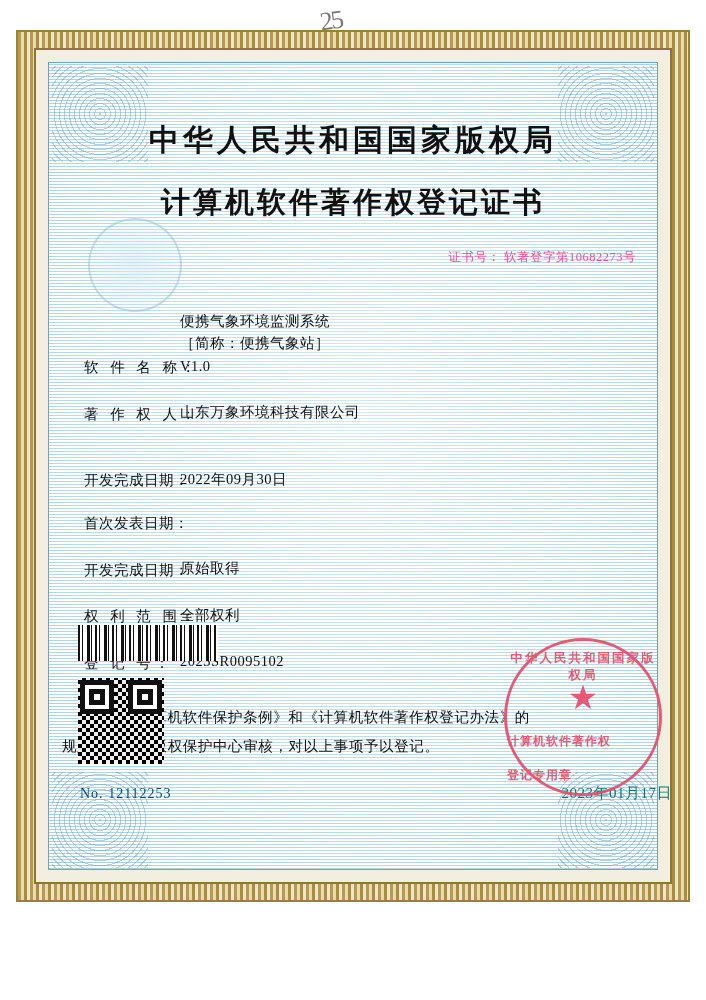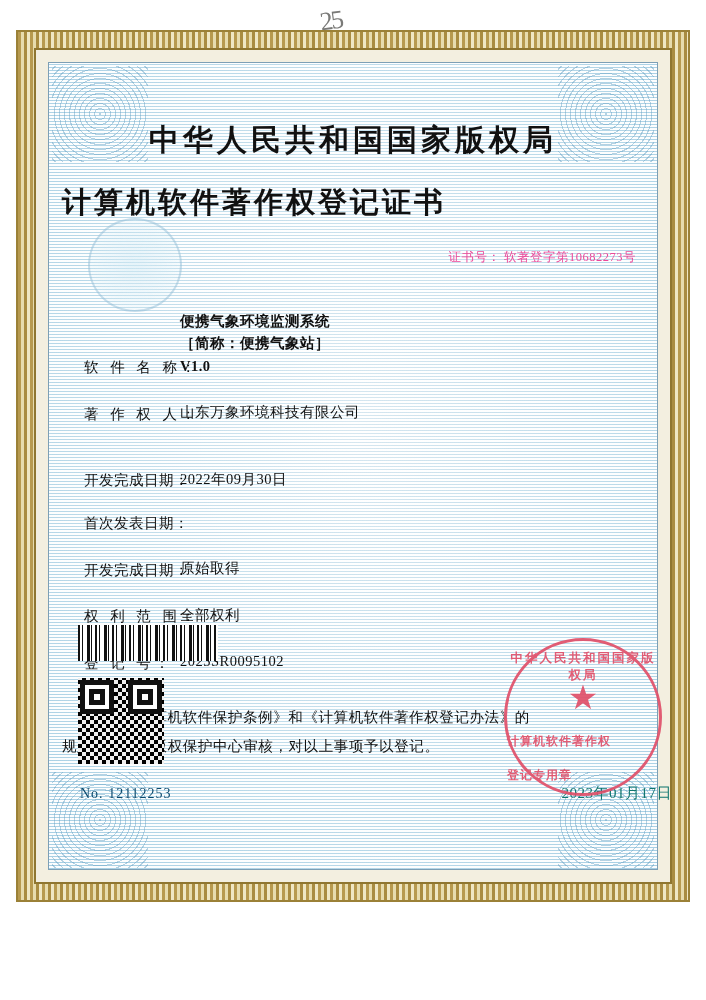--- a/index.html
+++ b/index.html
@@ -120,20 +120,21 @@
   .title-main {
     text-align: center;
     font-size: 30px;
     font-weight: bold;
     letter-spacing: 4px;
     color: #111;
     margin-top: 40px;
     font-family: "Liberation Serif", "DejaVu Serif", serif;
   }
   .title-sub {
+    text-align: center;
     font-size: 29px;
     font-weight: bold;
     letter-spacing: 3px;
     color: #111;
     margin-top: 22px;
   }
 
   .cert-no {
     text-align: right;
     font-size: 12.5px;
@@ -157,21 +158,21 @@
     padding-left: 22px;
     box-sizing: border-box;
     white-space: nowrap;
   }
   .field .lbl.tight { letter-spacing: 0.5px; }
   .field .val {
     flex: 1;
     letter-spacing: .5px;
     line-height: 1.55;
   }
-  .val-lines div { white-space: nowrap; font-weight: bold; }
+  .val-lines div { white-space: nowrap; }
 
   .gap-lg { margin-top: 44px; }
   .gap-md { margin-top: 24px; }
 
   .para {
     font-size: 14.5px;
     color: #111;
     line-height: 2.0;
     margin-top: 30px;
     letter-spacing: .6px;

